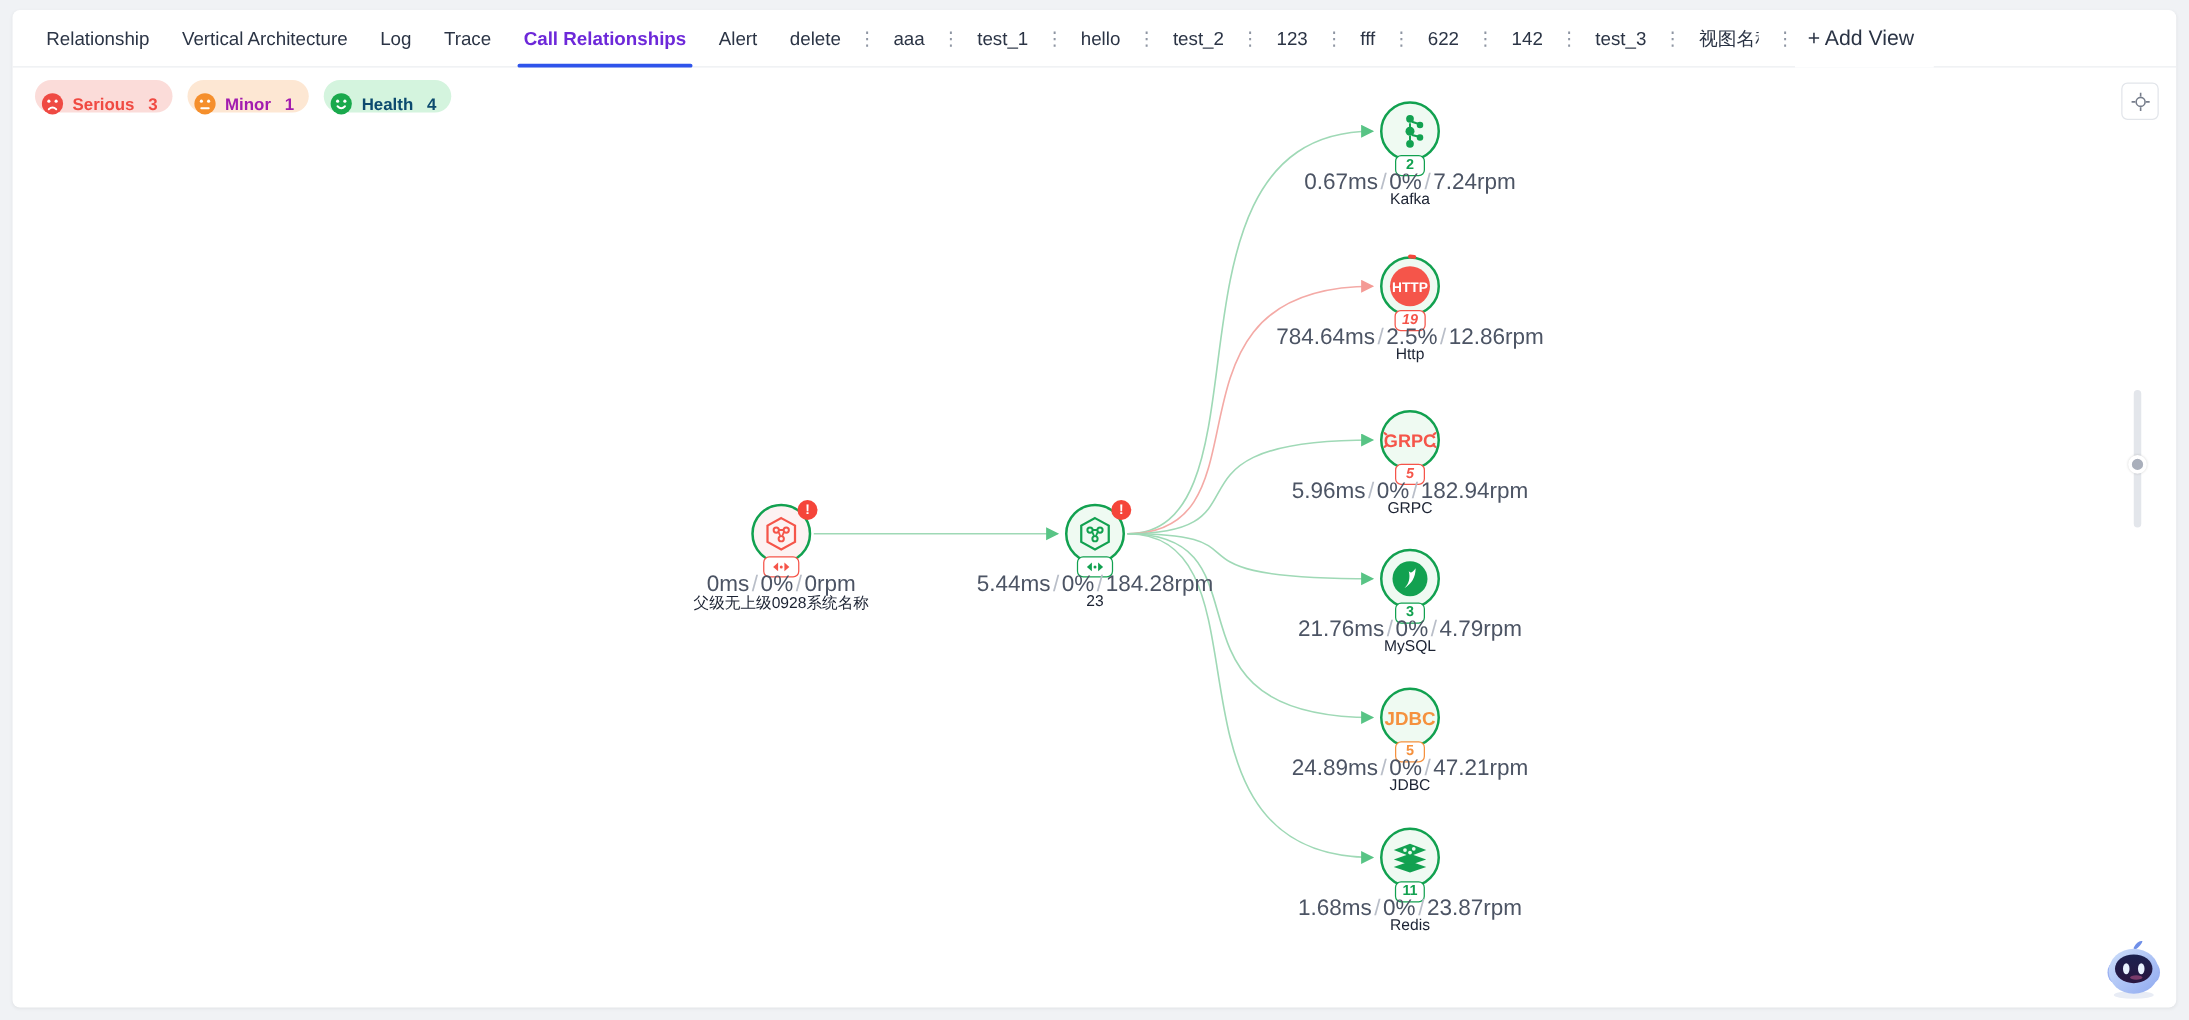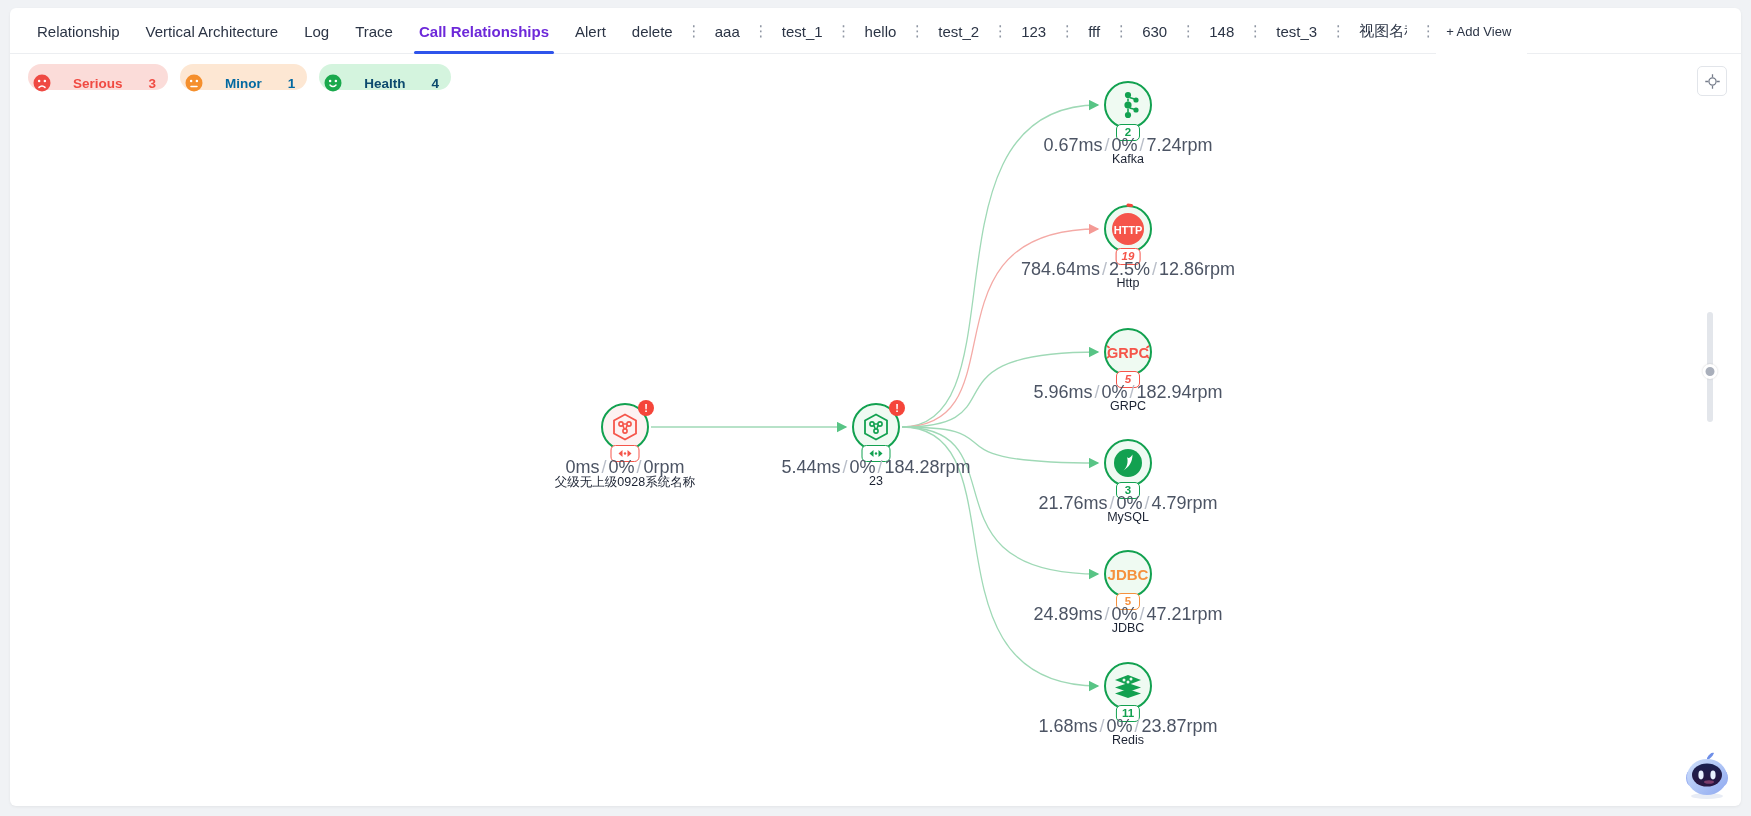--- a/index.html
+++ b/index.html
@@ -71,51 +71,51 @@
     max-width: 48px;
     overflow: hidden;
     display: inline-block;
     vertical-align: middle;
   }
   .addview {
     display: flex;
     align-items: center;
     height: 46px;
     padding: 0 16px 0 10px;
-    font-size: 13px;
+    font-size: 17px;
     color: #2b3445;
     cursor: pointer;
     background: #fff;
     position: relative;
     z-index: 3;
   }
 
   
   .legend {
     position: absolute;
     top: 56px; left: 18px;
     display: flex;
     gap: 12px;
     z-index: 4;
   }
   .badge {
     display: flex;
     align-items: center;
-    gap: 22px;
+    gap: 7px;
     height: 26px;
     padding: 12px 12px 0 5px;
     border-radius: 13px;
     font-size: 13.5px;
     font-weight: bold;
     cursor: pointer;
   }
   .badge .face { width: 18px; height: 18px; display: block; }
   .badge .cnt { margin-left: 4px; font-weight: bold; }
   .badge-serious { background: #fbdcd9; color: #f04a42; }
-  .badge-minor   { background: #fde7d3; color: #0369a1; }
+  .badge-minor   { background: #fde7d3; color: #a21caf; }
   .badge-health  { background: #d4f4de; color: #0c4a6e; }
 
   
   .canvas {
     position: absolute;
     top: 46px; left: 0; right: 0; bottom: 0;
     overflow: hidden;
   }
   .graph-svg { position: absolute; top: 0; left: 0; }
 
@@ -294,25 +294,25 @@
         <div class="tab-dots">⋮</div>
         <div class="tab">
           <span>123</span>
         </div>
         <div class="tab-dots">⋮</div>
         <div class="tab">
           <span>fff</span>
         </div>
         <div class="tab-dots">⋮</div>
         <div class="tab">
-          <span>630</span>
-        </div>
-        <div class="tab-dots">⋮</div>
-        <div class="tab">
-          <span>148</span>
+          <span>622</span>
+        </div>
+        <div class="tab-dots">⋮</div>
+        <div class="tab">
+          <span>142</span>
         </div>
         <div class="tab-dots">⋮</div>
         <div class="tab">
           <span>test_3</span>
         </div>
         <div class="tab-dots">⋮</div>
         <div class="tab">
           <span class="tab-trunc">视图名称</span>
         </div>
         <div class="tab-dots">⋮</div>

